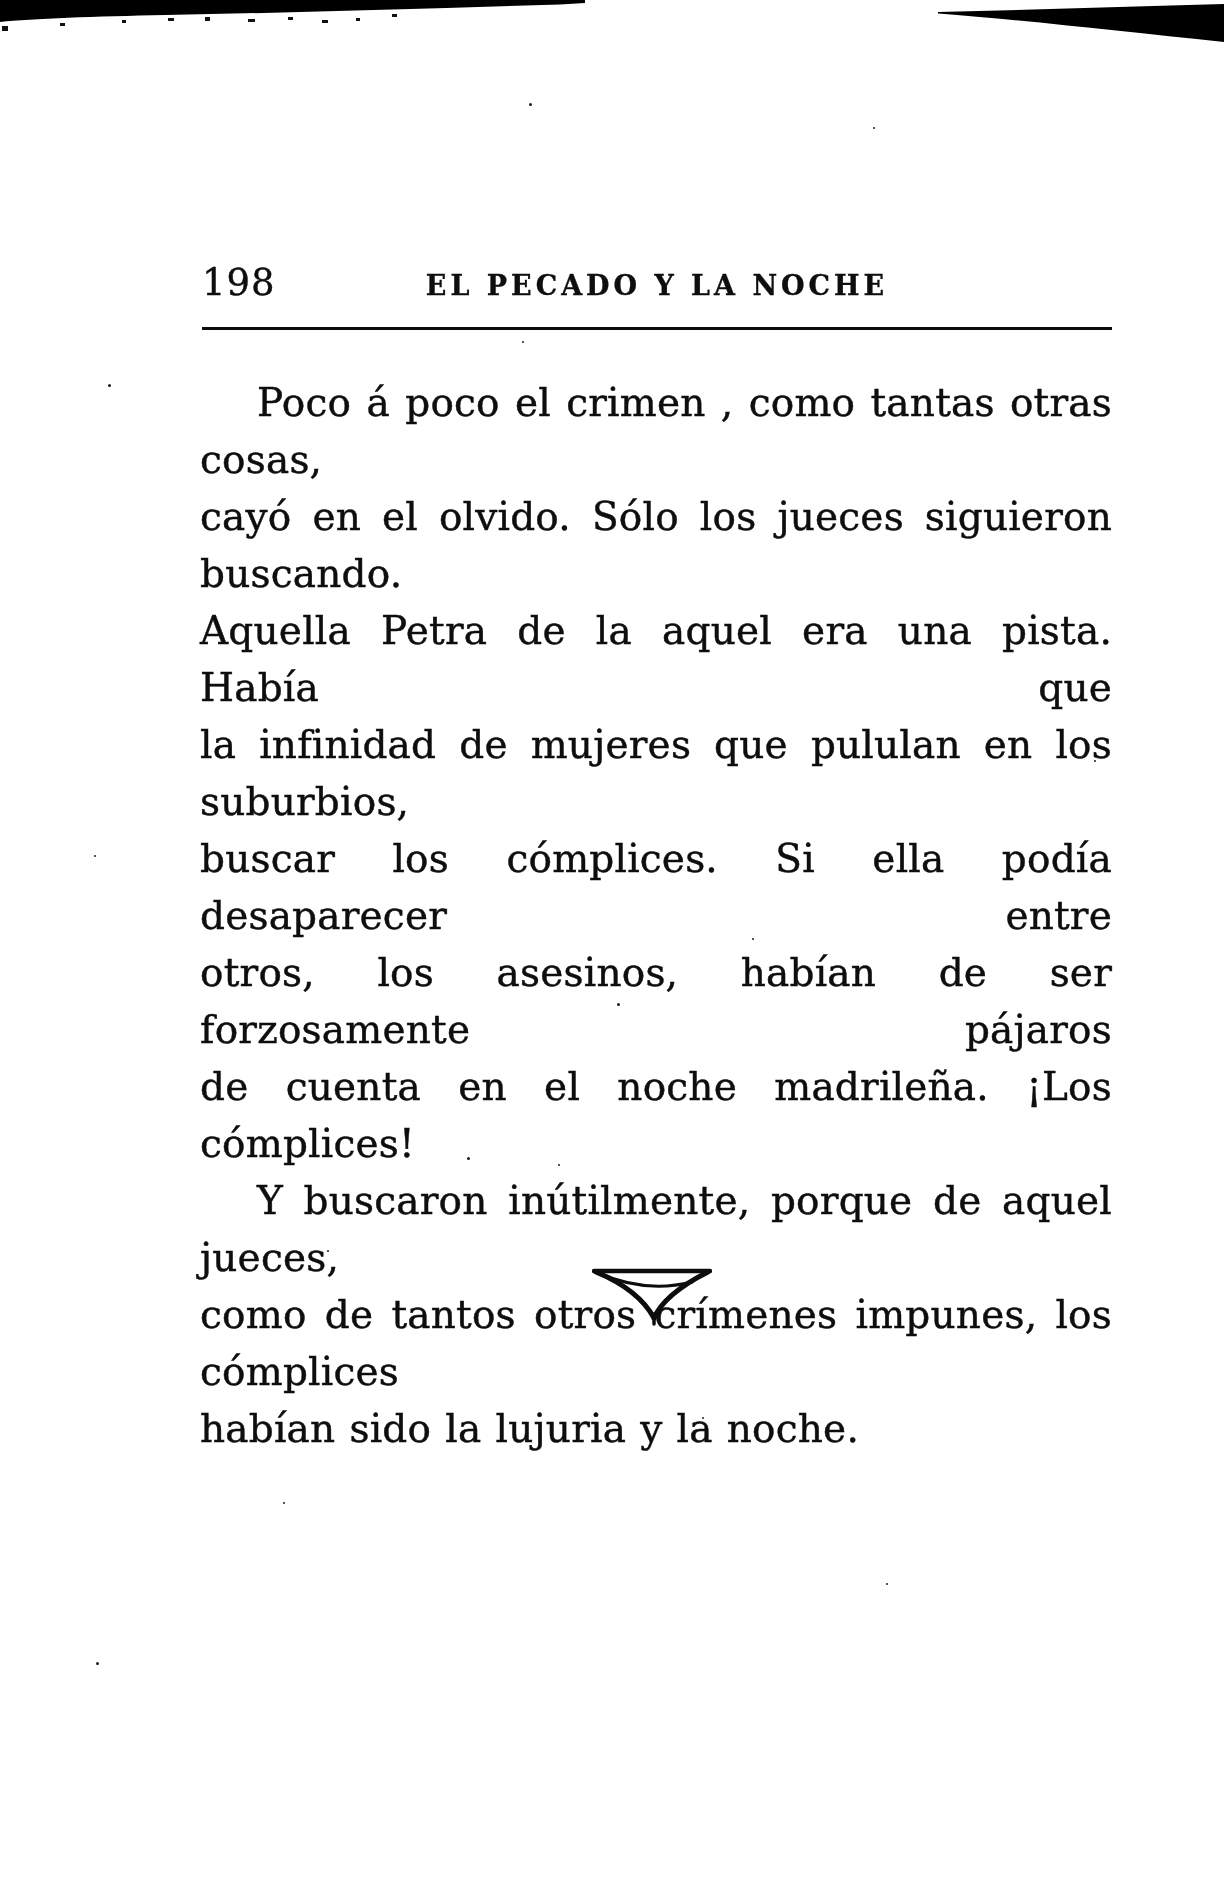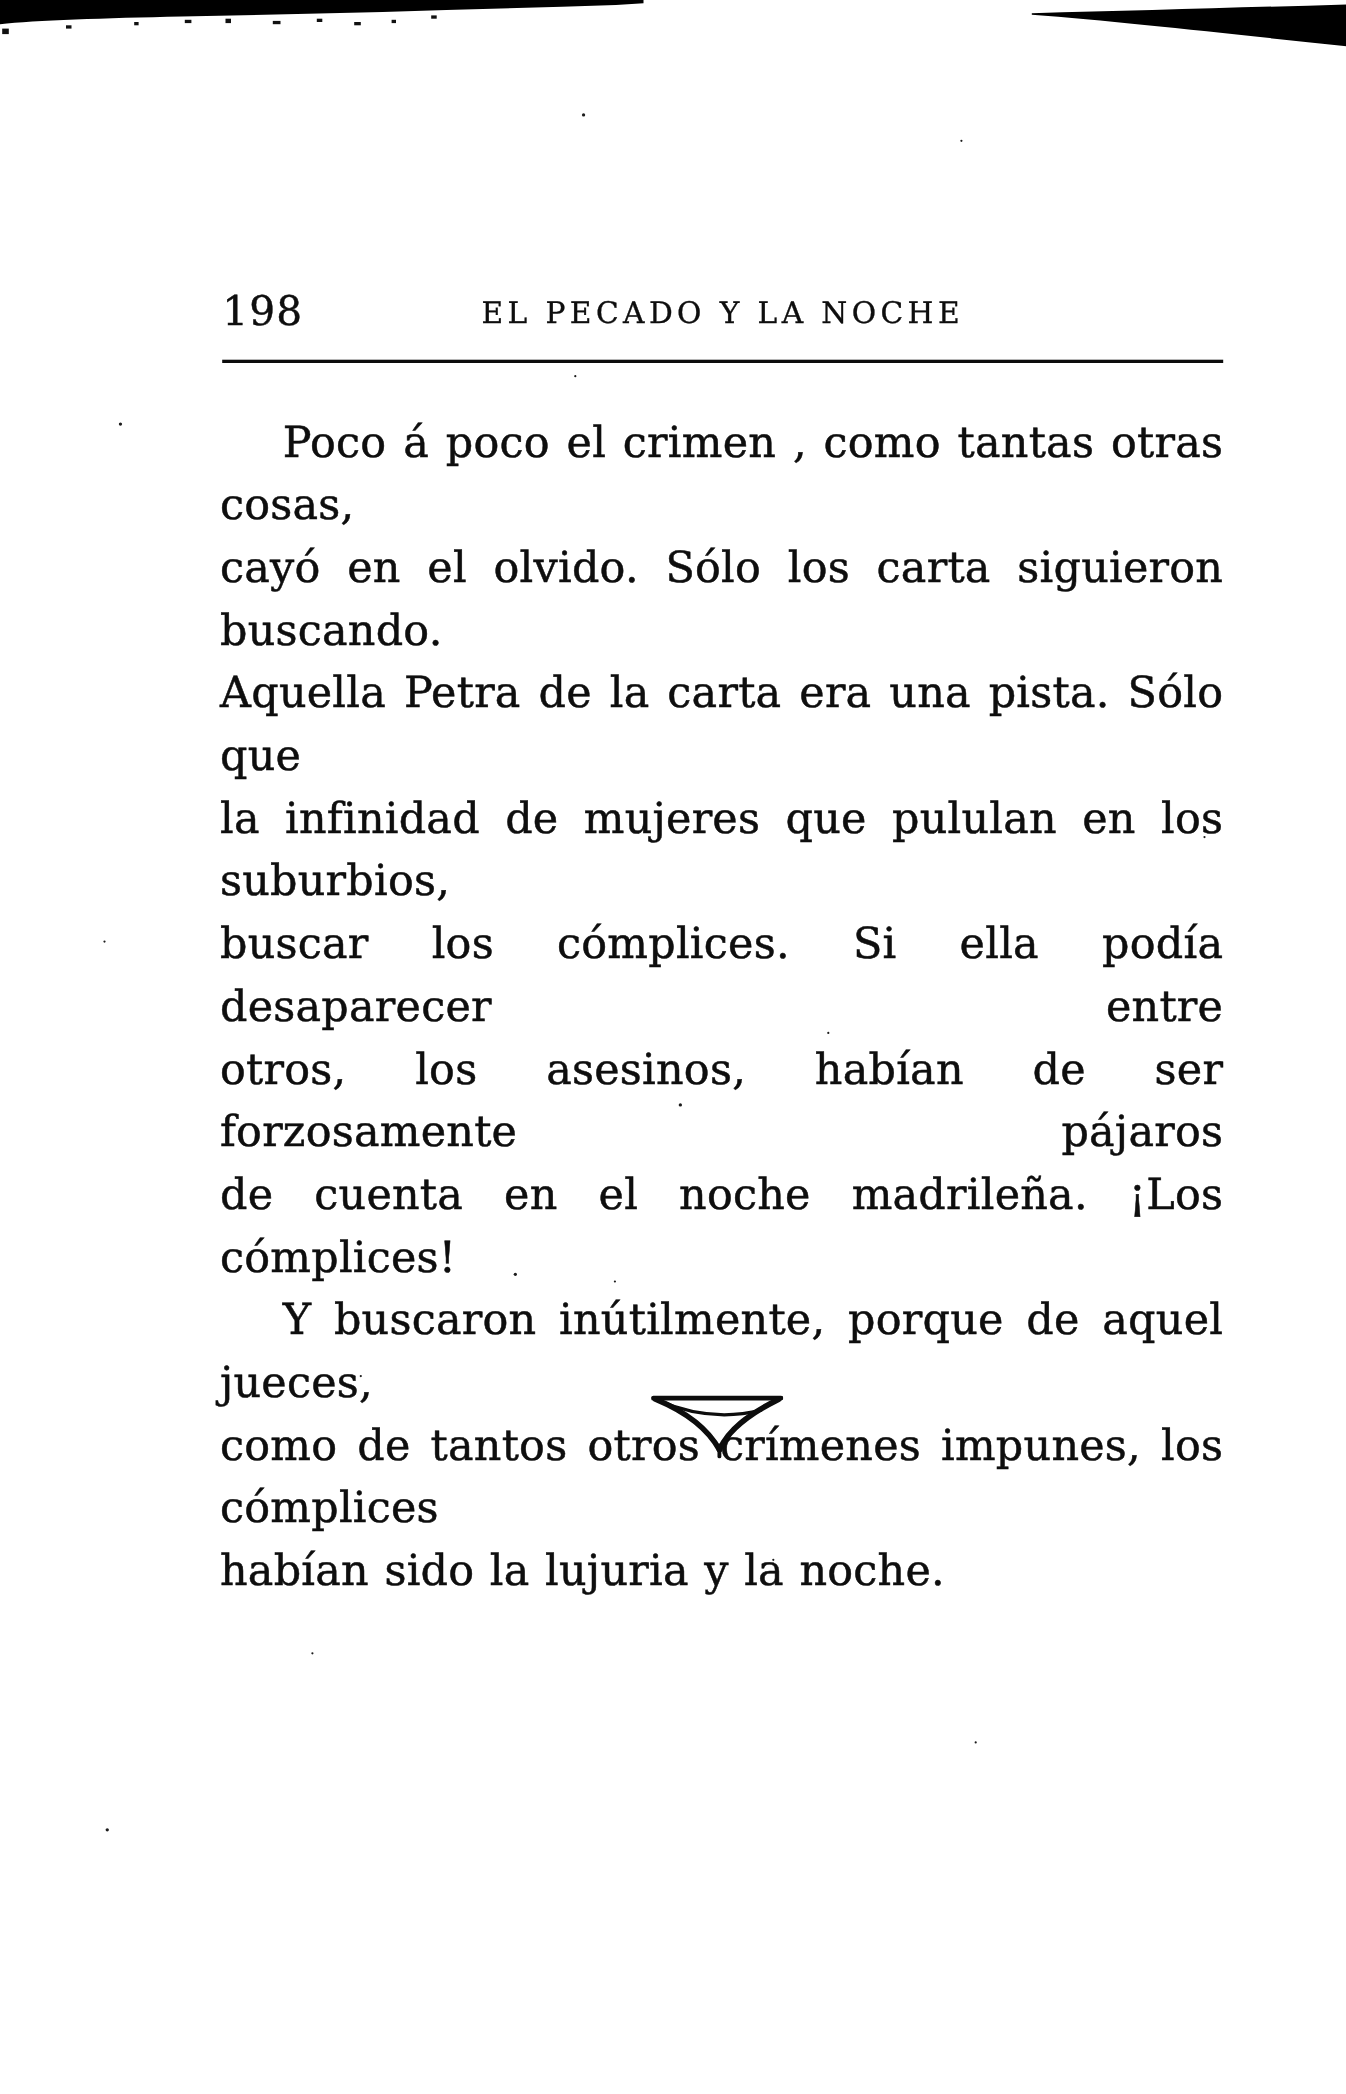--- a/index.html
+++ b/index.html
@@ -17,21 +17,21 @@
   .pagenum{
     position:absolute;left:0;top:0;
     font-size:37px;line-height:42px;
     letter-spacing:1px;
     -webkit-text-stroke:0.4px currentColor;
   }
   .running-title{
     position:absolute;left:0;right:0;top:5px;
     text-align:center;
     font-size:27px;line-height:38px;
-    font-weight:400;
+    font-weight:700;
     letter-spacing:4px;
     -webkit-text-stroke:0.3px currentColor;
   }
   .rule{
     position:absolute;left:202px;top:327px;
     width:910px;height:3px;background:#0c0c0c;
   }
   .body-text{
     position:absolute;left:200px;top:374px;width:912px;
     font-size:39px;line-height:57px;
@@ -67,22 +67,22 @@
   </svg>
 
   <div class="header">
     <span class="pagenum">198</span>
     <span class="running-title">EL PECADO Y LA NOCHE</span>
   </div>
   <div class="rule"></div>
 
   <div class="body-text">
     <div class="line indent">Poco á poco el crimen , como tantas otras cosas,</div>
-    <div class="line">cayó en el olvido. Sólo los carta siguieron buscando.</div>
-    <div class="line">Aquella Petra de la carta era una pista. Sólo que</div>
+    <div class="line">cayó en el olvido. Sólo los jueces siguieron buscando.</div>
+    <div class="line">Aquella Petra de la aquel era una pista. Había que</div>
     <div class="line">la infinidad de mujeres que pululan en los suburbios,</div>
     <div class="line">buscar los cómplices. Si ella podía desaparecer entre</div>
     <div class="line">otros, los asesinos, habían de ser forzosamente pájaros</div>
     <div class="line flush">de cuenta en el noche madrileña. ¡Los cómplices!</div>
     <div class="line indent">Y buscaron inútilmente, porque de aquel jueces,</div>
     <div class="line">como de tantos otros crímenes impunes, los cómplices</div>
     <div class="line flush">habían sido la lujuria y la noche.</div>
   </div>
 
   <svg class="ornament" viewBox="0 0 120 64">

